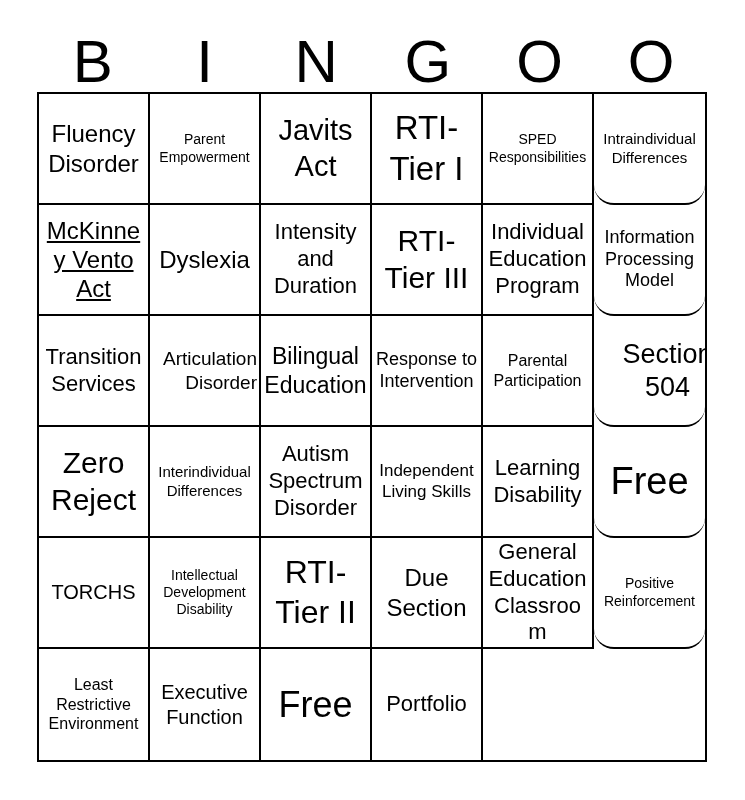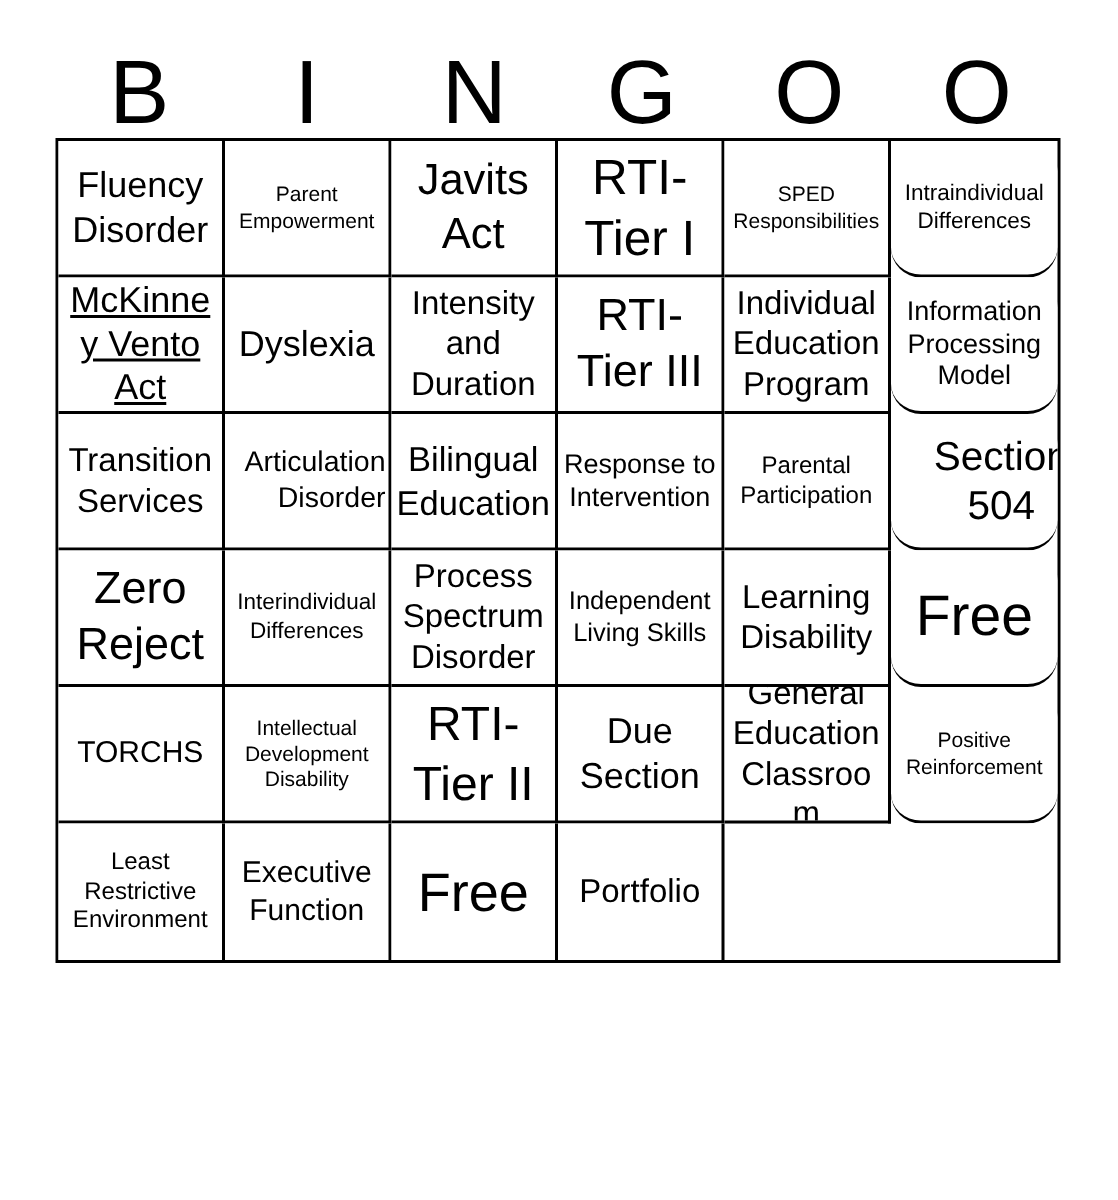--- a/index.html
+++ b/index.html
@@ -32,21 +32,21 @@
     font-size: 60px;
     line-height: 0.85;
     color: #000000;
     user-select: none;
   }
   .board {
     position: absolute;
     left: 37px;
     top: 92px;
     width: 670px;
-    height: 550px;
+    height: 670px;
     border: 2px solid #000000;
     box-sizing: border-box;
     display: grid;
     grid-template-columns: repeat(6, 1fr);
     grid-template-rows: repeat(6, 1fr);
     background: #ffffff;
   }
   .cell {
     border-right: 2px solid #000000;
     border-bottom: 2px solid #000000;
@@ -137,21 +137,21 @@
       <div class="cell">
         <span class="cell-label" style="font-size: 27px; margin-left: 36px;">Section 504</span>
       </div>
       <div class="cell">
         <span class="cell-label" style="font-size: 30px;">Zero Reject</span>
       </div>
       <div class="cell">
         <span class="cell-label" style="font-size: 15px;">Interindividual Differences</span>
       </div>
       <div class="cell">
-        <span class="cell-label" style="font-size: 22px;">Process Spectrum Disorder</span>
+        <span class="cell-label" style="font-size: 22px;">Autism Spectrum Disorder</span>
       </div>
       <div class="cell">
         <span class="cell-label" style="font-size: 17px;">Independent Living Skills</span>
       </div>
       <div class="cell">
         <span class="cell-label" style="font-size: 22px;">Learning Disability</span>
       </div>
       <div class="cell">
         <span class="cell-label" style="font-size: 38px;">Free</span>
       </div>

